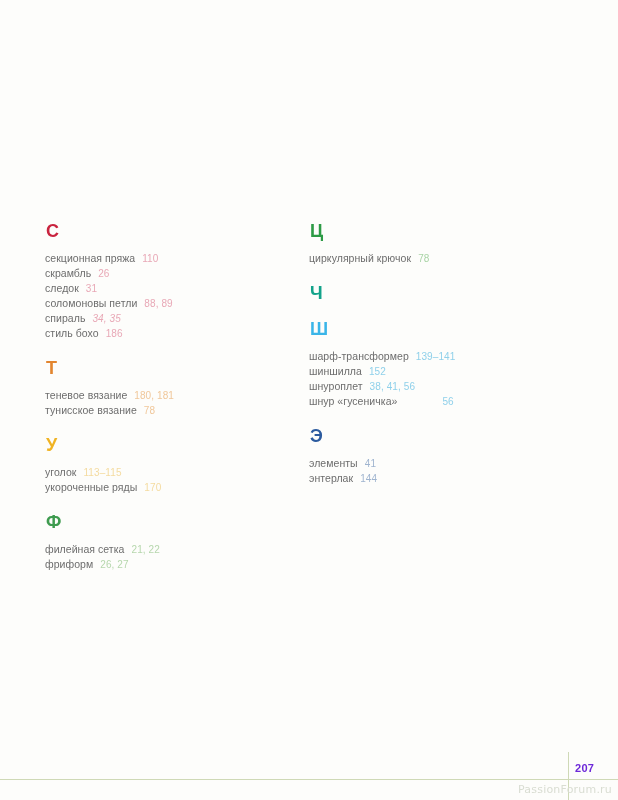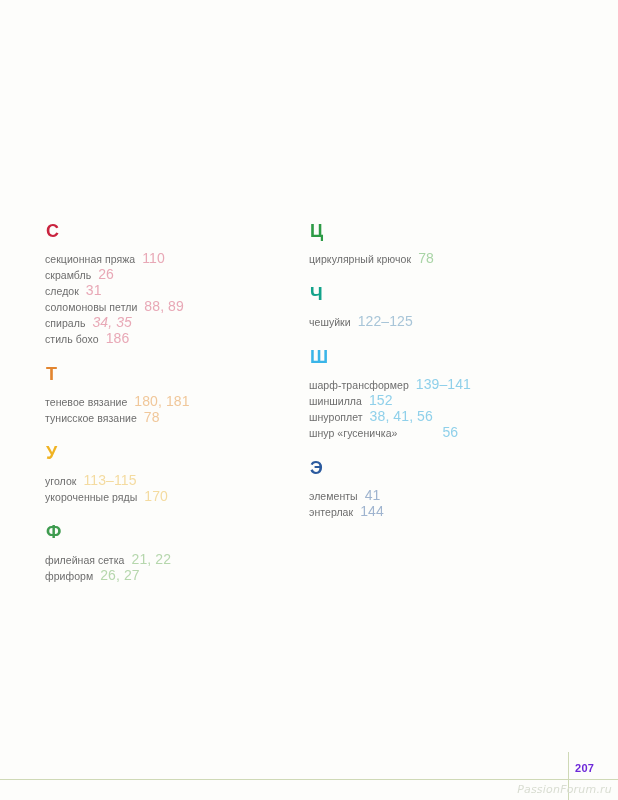--- a/index.html
+++ b/index.html
@@ -62,21 +62,21 @@
     line-height: 15px;
     color: #6d6d6d;
     white-space: nowrap;
     letter-spacing: 0.05px;
   }
   .entry-term {
     color: #6d6d6d;
   }
   .entry-pages {
     margin-left: 7px;
-    font-size: 14px;
+    font-size: 10px;
     letter-spacing: 0.1px;
   }
 
   
   .footer-rule {
     position: absolute;
     left: 0;
     top: 779px;
     width: 618px;
     height: 1px;
@@ -100,21 +100,20 @@
     letter-spacing: 0.3px;
   }
   .watermark {
     position: absolute;
     right: 6px;
     top: 783px;
     font-size: 11px;
     color: #d9ddd2;
     letter-spacing: 0.2px;
     font-family: "DejaVu Sans", sans-serif;
-    font-style: italic;
   }
 </style>
 </head>
 <body>
 
 <div class="page">
 
   <div class="index-body">
     <div class="column column-left">
         <div class="letter-section">
@@ -152,23 +151,20 @@
       </div>
     <div class="column column-right">
         <div class="letter-section">
           <div class="letter-heading" style="color: rgb(45, 155, 69);">Ц</div>
           <ul class="entry-list">
             <li class="entry"><span class="entry-term">циркулярный крючок</span><span class="entry-pages" style="color: rgb(169, 212, 166);">78</span></li>
           </ul>
         </div>
         <div class="letter-section">
           <div class="letter-heading" style="color: rgb(19, 163, 138);">Ч</div>
-          <ul class="entry-list">
-            <li class="entry"><span class="entry-term">чешуйки</span><span class="entry-pages" style="color: rgb(168, 197, 216);">122–125</span></li>
-          </ul>
         </div>
         <div class="letter-section">
           <div class="letter-heading" style="color: rgb(58, 181, 232);">Ш</div>
           <ul class="entry-list">
             <li class="entry"><span class="entry-term">шарф-трансформер</span><span class="entry-pages" style="color: rgb(143, 208, 234);">139–141</span></li>
             <li class="entry"><span class="entry-term">шиншилла</span><span class="entry-pages" style="color: rgb(143, 208, 234);">152</span></li>
             <li class="entry"><span class="entry-term">шнуроплет</span><span class="entry-pages" style="color: rgb(143, 208, 234);">38, 41, 56</span></li>
             <li class="entry"><span class="entry-term">шнур «гусеничка»</span><span class="entry-pages" style="color: rgb(143, 208, 234); margin-left: 45px;">56</span></li>
           </ul>
         </div>

